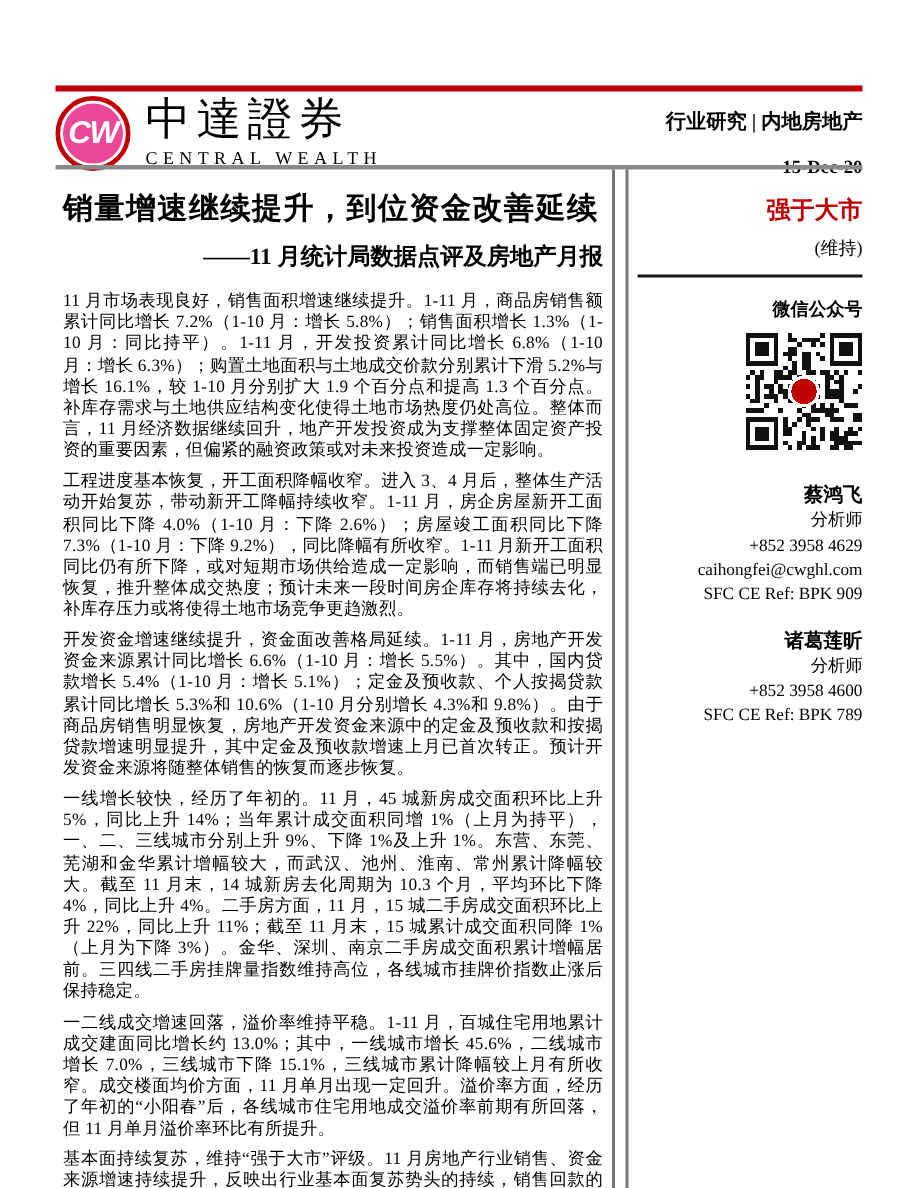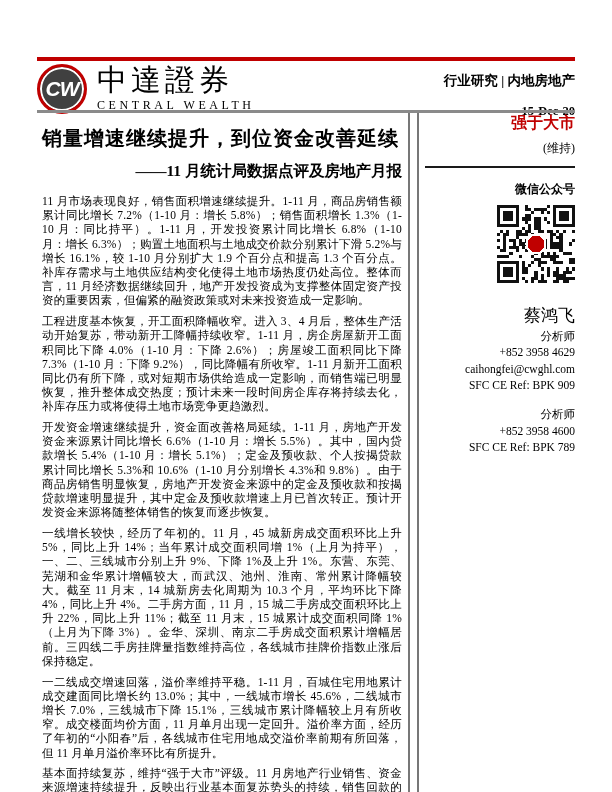--- a/index.html
+++ b/index.html
@@ -4,21 +4,21 @@
 <style>
   html,body{margin:0;padding:0;background:#e8e8e8;}
   .page{
     position:relative;width:612px;height:792px;margin:0 auto;background:#ffffff;
     font-family:"Liberation Serif","DejaVu Serif",serif;color:#000;overflow:hidden;
   }
   
   .red-bar{position:absolute;left:37px;top:57px;width:538px;height:4px;background:#c00000;}
   .logo-row{position:absolute;left:37px;top:64px;display:flex;align-items:center;}
   .cw-circle{
-    width:50px;height:50px;border-radius:50%;background:#404040;border:3px solid #c00000;
+    width:50px;height:50px;border-radius:50%;background:#ec4899;border:3px solid #c00000;
     box-shadow:inset 0 0 0 2px #fff;display:flex;align-items:center;justify-content:center;
     color:#fff;font-weight:bold;font-style:italic;font-size:21px;letter-spacing:-1px;
     font-family:"Liberation Sans",sans-serif;box-sizing:border-box;
   }
   .company{margin-left:10px;}
   .company-cn{font-size:30px;letter-spacing:4px;line-height:30px;font-weight:500;}
   .company-en{font-size:12px;letter-spacing:3.6px;margin-top:3px;}
   .header-right{position:absolute;right:37px;top:72px;text-align:right;}
   .category{font-size:13.5px;font-weight:bold;}
   .report-date{font-size:12.5px;font-weight:bold;margin-top:14px;}
@@ -39,27 +39,27 @@
   
   .report-title{font-size:20px;font-weight:bold;letter-spacing:1px;margin-top:12px;white-space:nowrap;}
   .report-subtitle{font-size:15.5px;font-weight:bold;text-align:right;margin-top:9px;margin-bottom:12px;}
   
   .body-text p{
     font-size:11.5px;line-height:14.2px;text-align:justify;margin:0 0 6.5px 0;
     letter-spacing:0.2px;
   }
   .body-text .b{font-weight:normal;}
   
-  .rating{color:#c00000;font-weight:bold;font-size:16px;}
+  .rating{color:#c00000;font-weight:bold;font-size:16px;margin-top:17px;}
   .rating-status{font-size:12px;margin-top:6px;}
   .side-rule{border:none;border-top:2px solid #1a1a1a;margin:9px 0 13px 0;}
   .wechat-label{font-size:12px;font-weight:bold;margin-bottom:7px;}
   .qr-box{display:inline-block;width:78px;height:78px;margin-bottom:8px;}
   .analyst{margin-top:13px;font-size:11.5px;line-height:1.42;}
-  .analyst .name{font-weight:normal;font-size:17px;}
+  .analyst .name{font-weight:bold;font-size:13px;}
 </style>
 </head>
 <body>
 
 <div class="page">
 
   <div class="red-bar"></div>
 
   <div class="logo-row">
     <div class="cw-circle">CW</div>
@@ -307,20 +307,21 @@
           </svg></div>
       <div id="analysts">
           <div class="analyst">
             <div class="name">蔡鸿飞</div>
             <div class="role">分析师</div>
             <div class="phone">+852 3958 4629</div>
             <div class="email">caihongfei@cwghl.com</div>
             <div class="sfc">SFC CE Ref: BPK 909</div>
           </div>
           <div class="analyst">
+            <div class="name">诸葛莲昕</div>
             <div class="role">分析师</div>
             <div class="phone">+852 3958 4600</div>
             <div class="sfc">SFC CE Ref: BPK 789</div>
           </div>
         </div>
     </div>
 
   </div>
 </div>
 

